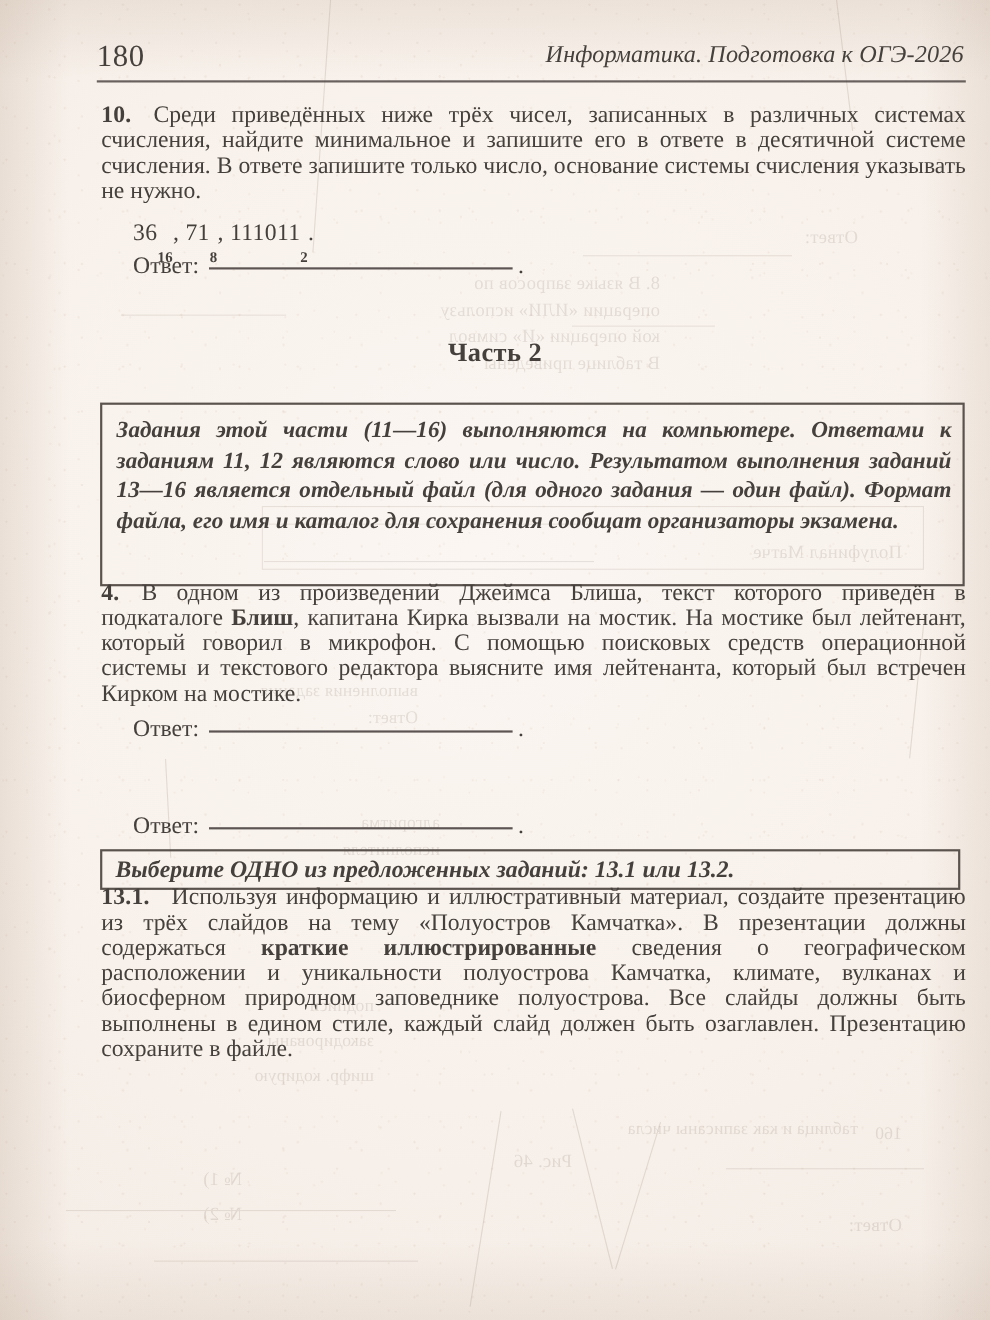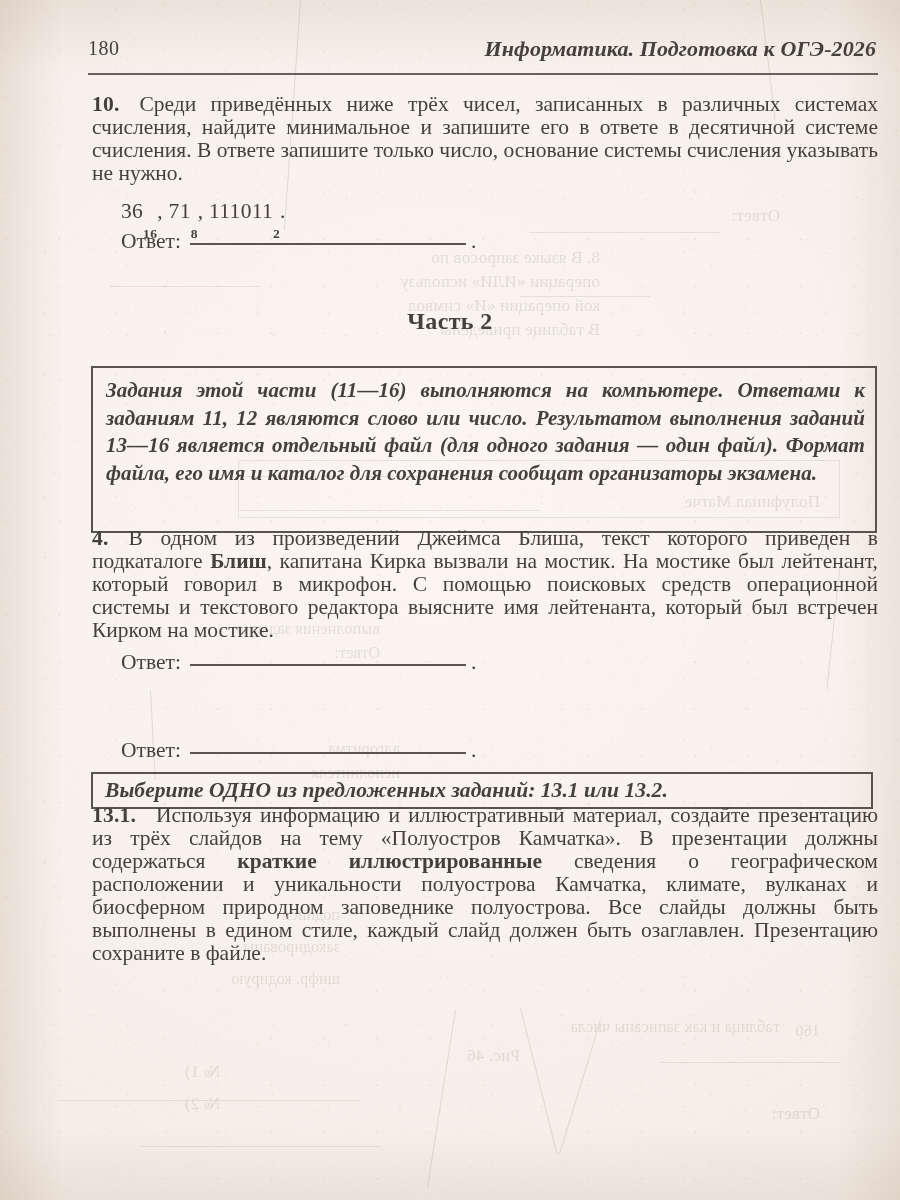--- a/index.html
+++ b/index.html
@@ -100,31 +100,30 @@
     position: absolute;
     left: 88px;
     right: 22px;
     top: 38px;
     height: 34px;
     display: flex;
     align-items: flex-start;
     justify-content: space-between;
   }
   .folio {
-    font-size: 20px;
+    font-size: 28px;
     line-height: 1;
     letter-spacing: .5px;
   }
   .runhead {
     font-size: 22px;
     font-style: italic;
     line-height: 1;
     letter-spacing: .1px;
     padding-right: 2px;
-    font-weight: bold;
   }
   .headrule {
     position: absolute;
     left: 88px;
     width: 790px;
     top: 73px;
     height: 2px;
     background: #4f4845;
     opacity: .85;
   }

